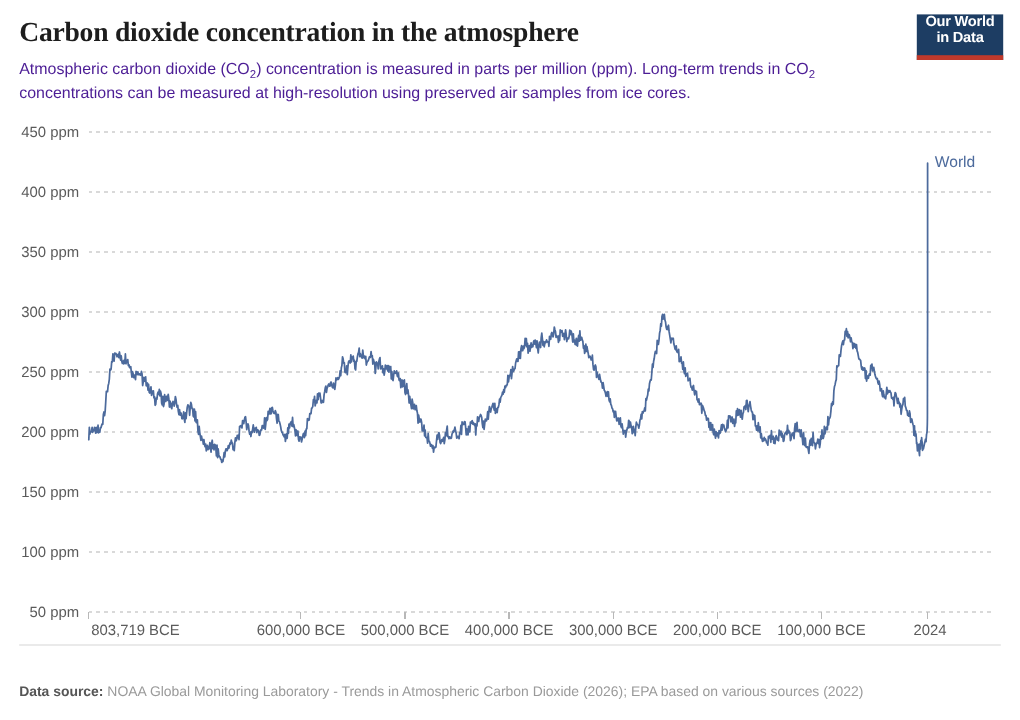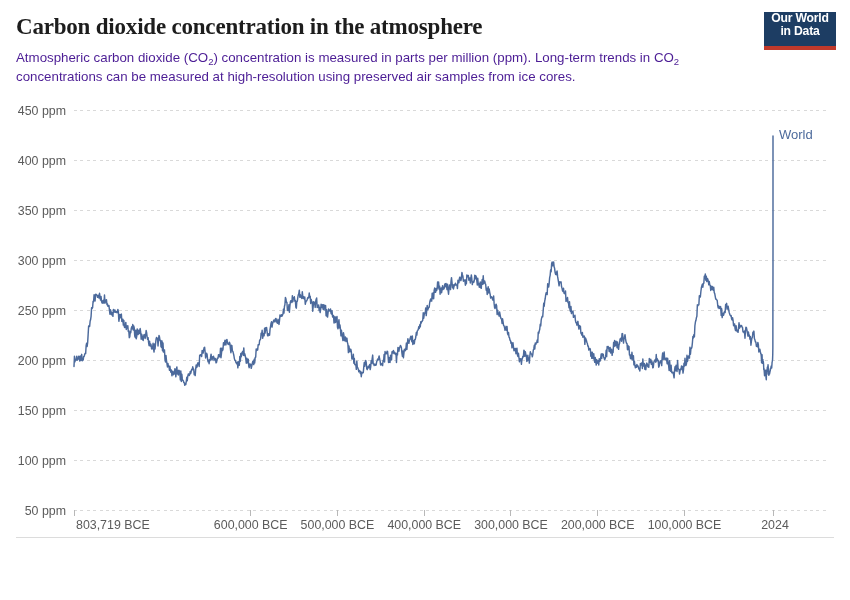--- a/index.html
+++ b/index.html
@@ -207,13 +207,17 @@
         <text class="xtick-label" y="529" x="684.4919074692551" text-anchor="middle">100,000 BCE</text>
         <text class="xtick-label" y="529" x="775" text-anchor="middle">2024</text>
       </g>
     <path id="series-path" d="M74.00 366.51 L74.46 356.14 L74.92 361.81 L75.38 359.58 L75.84 359.95 L76.30 358.75 L76.77 356.20 L77.23 360.32 L77.72 358.59 L78.22 358.96 L78.71 356.19 L79.21 357.38 L79.70 360.98 L80.20 356.08 L80.70 360.57 L81.19 359.48 L81.69 354.35 L82.18 360.71 L82.68 358.81 L83.18 360.11 L83.67 356.37 L84.17 356.42 L84.66 354.51 L85.16 353.25 L85.65 353.53 L86.15 345.45 L86.65 343.28 L87.14 346.42 L87.64 342.62 L88.13 334.59 L88.63 326.09 L89.12 326.06 L89.62 326.40 L90.12 321.25 L90.61 319.57 L91.11 316.04 L91.60 307.70 L92.10 308.48 L92.59 307.63 L93.09 301.28 L93.59 301.69 L94.08 294.81 L94.58 298.49 L95.07 300.97 L95.57 294.34 L96.06 294.47 L96.56 294.52 L97.06 295.55 L97.55 297.32 L98.05 295.94 L98.54 295.20 L99.04 298.09 L99.53 293.33 L100.03 296.85 L100.53 300.03 L101.02 296.45 L101.52 301.18 L102.01 302.90 L102.51 300.99 L103.00 303.25 L103.50 300.21 L104.00 302.73 L104.49 294.98 L104.99 303.16 L105.48 300.31 L105.98 301.95 L106.47 299.70 L106.97 304.78 L107.47 303.92 L107.96 306.35 L108.46 305.99 L108.95 305.56 L109.45 310.09 L109.94 314.19 L110.44 309.75 L110.94 311.38 L111.43 314.73 L111.93 312.61 L112.42 312.85 L112.92 316.35 L113.41 309.52 L113.91 310.28 L114.41 312.11 L114.90 309.91 L115.40 312.28 L115.89 311.69 L116.39 311.55 L116.88 312.73 L117.38 312.34 L117.88 309.50 L118.37 311.71 L118.87 321.27 L119.36 318.35 L119.86 314.42 L120.35 317.71 L120.85 314.90 L121.35 314.04 L121.84 321.38 L122.34 321.57 L122.83 319.15 L123.33 325.08 L123.82 320.39 L124.32 326.81 L124.82 327.59 L125.31 325.51 L125.81 322.42 L126.30 329.44 L126.80 325.88 L127.29 327.94 L127.79 325.65 L128.29 331.52 L128.78 330.61 L129.28 337.73 L129.77 336.95 L130.27 331.67 L130.76 332.72 L131.26 328.36 L131.76 326.70 L132.25 328.70 L132.75 324.48 L133.24 329.93 L133.74 326.03 L134.23 327.85 L134.73 335.92 L135.23 337.38 L135.72 330.24 L136.22 338.76 L136.71 336.68 L137.21 328.92 L137.71 334.59 L138.20 334.46 L138.70 330.34 L139.19 330.27 L139.69 333.59 L140.18 328.58 L140.68 332.21 L141.18 339.21 L141.67 334.25 L142.17 335.93 L142.66 339.45 L143.16 340.55 L143.65 336.20 L144.15 334.49 L144.65 335.30 L145.14 338.42 L145.64 335.42 L146.13 330.47 L146.63 332.67 L147.12 336.78 L147.62 339.36 L148.12 337.81 L148.61 342.80 L149.11 345.56 L149.60 341.25 L150.10 346.02 L150.59 343.92 L151.09 344.92 L151.59 348.82 L152.08 348.96 L152.58 347.84 L153.07 343.29 L153.57 349.31 L154.06 352.02 L154.56 344.09 L155.06 348.91 L155.55 343.80 L156.05 339.29 L156.54 337.39 L157.04 337.99 L157.53 339.04 L158.03 346.05 L158.53 339.40 L159.02 335.38 L159.52 336.98 L160.01 340.61 L160.51 340.25 L161.00 346.69 L161.50 347.42 L162.00 340.85 L162.49 350.81 L162.99 342.93 L163.48 352.11 L163.98 350.11 L164.47 349.89 L164.97 359.36 L165.47 361.98 L165.96 355.38 L166.46 360.26 L166.95 363.62 L167.45 366.98 L167.94 363.46 L168.44 366.52 L168.94 366.09 L169.43 370.17 L169.93 366.28 L170.42 370.34 L170.92 372.27 L171.41 370.06 L171.91 375.72 L172.41 373.50 L172.90 371.16 L173.40 374.68 L173.89 372.52 L174.39 373.94 L174.88 368.83 L175.38 372.56 L175.88 376.81 L176.37 369.26 L176.87 366.87 L177.36 373.90 L177.86 370.78 L178.35 374.96 L178.85 370.25 L179.35 370.69 L179.84 373.27 L180.34 379.90 L180.83 370.88 L181.33 381.46 L181.82 374.14 L182.32 378.90 L182.82 380.53 L183.31 380.62 L183.81 382.54 L184.30 382.90 L184.80 385.37 L185.29 383.53 L185.79 384.56 L186.29 381.33 L186.78 377.24 L187.28 380.67 L187.77 376.19 L188.27 374.06 L188.76 374.00 L189.26 375.60 L189.76 374.15 L190.25 371.44 L190.75 373.46 L191.24 371.22 L191.74 369.14 L192.23 369.97 L192.73 366.82 L193.23 368.74 L193.72 369.31 L194.22 374.65 L194.71 372.27 L195.21 375.59 L195.71 368.87 L196.20 364.88 L196.70 367.48 L197.19 366.38 L197.69 362.87 L198.18 364.85 L198.68 362.66 L199.18 366.43 L199.67 355.27 L200.17 355.73 L200.66 354.67 L201.16 355.05 L201.65 356.56 L202.15 350.42 L202.65 350.88 L203.14 353.04 L203.64 349.90 L204.13 347.65 L204.63 347.29 L205.12 352.00 L205.62 358.00 L206.12 354.80 L206.61 353.24 L207.11 354.56 L207.60 359.53 L208.10 361.83 L208.59 360.20 L209.09 363.76 L209.59 359.69 L210.08 360.53 L210.58 357.44 L211.07 354.15 L211.57 358.69 L212.06 360.08 L212.56 356.85 L213.06 357.97 L213.55 356.21 L214.05 360.46 L214.54 358.30 L215.04 358.43 L215.53 358.83 L216.03 362.84 L216.53 362.47 L217.02 359.77 L217.52 358.05 L218.01 358.25 L218.51 354.66 L219.00 354.63 L219.50 356.72 L220.00 356.66 L220.49 348.24 L220.99 357.79 L221.48 353.51 L221.98 348.10 L222.47 350.58 L222.97 349.55 L223.47 342.81 L223.96 345.26 L224.46 342.96 L224.95 340.30 L225.45 344.86 L225.94 344.82 L226.44 339.95 L226.94 339.45 L227.43 342.30 L227.93 344.17 L228.42 344.42 L228.92 344.59 L229.41 342.19 L229.91 343.53 L230.41 348.93 L230.90 352.71 L231.40 345.22 L231.89 345.57 L232.39 351.03 L232.88 351.35 L233.38 353.36 L233.88 355.49 L234.37 358.59 L234.87 360.25 L235.36 360.35 L235.86 362.35 L236.35 363.07 L236.85 364.01 L237.35 362.01 L237.84 367.85 L238.34 363.86 L238.83 361.49 L239.33 365.27 L239.82 356.48 L240.32 361.16 L240.82 353.39 L241.31 356.67 L241.81 353.01 L242.30 352.08 L242.80 351.34 L243.29 355.18 L243.79 347.90 L244.29 355.63 L244.78 353.81 L245.28 355.93 L245.77 358.60 L246.27 363.27 L246.76 358.12 L247.26 359.22 L247.76 362.95 L248.25 359.26 L248.75 366.22 L249.24 367.68 L249.74 364.09 L250.24 364.40 L250.73 364.22 L251.23 368.32 L251.72 366.32 L252.22 363.97 L252.71 361.55 L253.21 361.06 L253.71 364.61 L254.20 359.34 L254.70 362.98 L255.19 357.51 L255.69 357.26 L256.18 348.93 L256.68 350.46 L257.18 349.09 L257.67 350.03 L258.17 344.66 L258.66 344.89 L259.16 344.77 L259.65 340.24 L260.15 339.94 L260.65 338.72 L261.14 333.11 L261.64 334.77 L262.13 330.22 L262.63 338.25 L263.12 335.95 L263.62 333.58 L264.12 335.76 L264.61 328.17 L265.11 333.07 L265.60 327.68 L266.10 329.92 L266.59 327.58 L267.09 331.61 L267.59 335.71 L268.08 335.73 L268.58 333.73 L269.07 334.12 L269.57 335.24 L270.06 329.01 L270.56 326.36 L271.06 323.15 L271.55 321.75 L272.05 327.08 L272.54 323.69 L273.04 322.36 L273.53 320.84 L274.03 319.94 L274.53 321.77 L275.02 321.78 L275.52 318.67 L276.01 318.47 L276.51 321.15 L277.00 322.74 L277.50 323.20 L278.00 319.34 L278.49 321.85 L278.99 324.40 L279.48 320.95 L279.98 314.86 L280.47 316.50 L280.97 316.21 L281.47 314.73 L281.96 316.21 L282.46 315.22 L282.95 313.97 L283.45 309.12 L283.94 313.10 L284.44 306.51 L284.94 304.47 L285.43 297.38 L285.93 298.96 L286.42 302.52 L286.92 302.18 L287.41 309.99 L287.91 310.57 L288.41 310.24 L288.90 304.82 L289.40 312.28 L289.89 306.10 L290.39 301.78 L290.88 300.65 L291.38 300.74 L291.88 302.50 L292.37 295.63 L292.87 301.54 L293.36 297.64 L293.86 297.77 L294.35 296.72 L294.85 301.22 L295.35 300.30 L295.84 307.22 L296.34 308.22 L296.83 301.27 L297.33 301.17 L297.82 297.34 L298.32 294.73 L298.82 293.64 L299.31 290.14 L299.81 297.29 L300.30 294.65 L300.80 296.72 L301.29 297.23 L301.79 298.46 L302.29 291.78 L302.78 296.05 L303.28 298.23 L303.77 296.86 L304.27 298.96 L304.77 296.99 L305.26 304.21 L305.76 302.16 L306.25 300.98 L306.75 300.75 L307.24 299.47 L307.74 297.66 L308.24 297.18 L308.73 297.88 L309.23 293.06 L309.72 296.87 L310.22 296.35 L310.71 303.45 L311.21 299.50 L311.71 301.83 L312.20 301.97 L312.70 311.19 L313.19 306.46 L313.69 301.64 L314.18 302.43 L314.68 302.68 L315.18 307.40 L315.67 301.35 L316.17 299.28 L316.66 298.02 L317.16 307.41 L317.65 305.25 L318.15 307.15 L318.65 304.90 L319.14 310.64 L319.64 307.46 L320.13 312.55 L320.63 309.74 L321.12 304.17 L321.62 305.58 L322.12 307.46 L322.61 304.62 L323.11 309.17 L323.60 304.71 L324.10 310.04 L324.59 305.23 L325.09 306.27 L325.59 305.50 L326.08 315.75 L326.58 309.62 L327.07 316.30 L327.57 317.08 L328.06 312.71 L328.56 309.01 L329.06 310.88 L329.55 310.41 L330.05 311.20 L330.54 309.08 L331.04 313.29 L331.53 313.99 L332.03 310.83 L332.53 316.55 L333.02 317.19 L333.52 315.50 L334.01 323.01 L334.51 320.40 L335.00 316.64 L335.50 322.48 L336.00 317.46 L336.49 321.68 L336.99 316.59 L337.48 327.29 L337.98 328.75 L338.47 322.97 L338.97 319.73 L339.47 327.90 L339.96 324.93 L340.46 329.37 L340.95 335.84 L341.45 330.25 L341.94 334.49 L342.44 337.46 L342.94 340.53 L343.43 332.69 L343.93 335.27 L344.42 340.68 L344.92 338.71 L345.41 336.96 L345.91 341.46 L346.41 340.06 L346.90 338.08 L347.40 342.36 L347.89 344.30 L348.39 352.62 L348.88 345.87 L349.38 349.14 L349.88 351.75 L350.37 349.19 L350.87 349.48 L351.36 351.99 L351.86 359.05 L352.35 358.58 L352.85 358.97 L353.35 354.31 L353.84 363.29 L354.34 358.53 L354.83 364.58 L355.33 364.75 L355.82 364.61 L356.32 369.37 L356.82 361.15 L357.31 367.37 L357.81 367.79 L358.30 369.37 L358.80 371.85 L359.29 370.53 L359.79 371.02 L360.29 373.44 L360.78 371.41 L361.28 376.72 L361.77 373.06 L362.27 372.56 L362.77 372.95 L363.26 372.62 L363.76 367.29 L364.25 362.60 L364.75 366.20 L365.24 362.01 L365.74 360.45 L366.24 362.67 L366.73 368.68 L367.23 369.66 L367.72 367.83 L368.22 366.37 L368.71 367.75 L369.21 366.06 L369.71 364.52 L370.20 369.62 L370.70 366.83 L371.19 360.62 L371.69 363.19 L372.18 358.51 L372.68 355.10 L373.18 363.87 L373.67 363.69 L374.17 365.61 L374.66 364.12 L375.16 364.43 L375.65 365.36 L376.15 365.01 L376.65 361.80 L377.14 360.71 L377.64 359.07 L378.13 359.99 L378.63 358.20 L379.12 355.99 L379.62 359.02 L380.12 360.91 L380.61 365.02 L381.11 363.53 L381.60 364.64 L382.10 363.74 L382.59 365.56 L383.09 360.30 L383.59 361.31 L384.08 354.58 L384.58 361.97 L385.07 351.59 L385.57 353.84 L386.06 353.08 L386.56 353.64 L387.06 351.29 L387.55 351.44 L388.05 356.20 L388.54 362.48 L389.04 357.44 L389.53 362.08 L390.03 362.39 L390.53 355.33 L391.02 359.67 L391.52 359.93 L392.01 351.76 L392.51 352.96 L393.00 351.16 L393.50 350.58 L394.00 353.52 L394.49 352.13 L394.99 353.40 L395.48 354.53 L395.98 353.16 L396.47 362.56 L396.97 353.58 L397.47 354.88 L397.96 347.41 L398.46 350.49 L398.95 351.20 L399.45 347.56 L399.94 346.98 L400.44 345.41 L400.94 346.32 L401.43 347.97 L401.93 353.16 L402.42 356.32 L402.92 350.98 L403.41 357.82 L403.91 353.46 L404.41 349.20 L404.90 350.46 L405.40 350.73 L405.89 348.53 L406.39 343.10 L406.88 349.32 L407.38 343.26 L407.88 338.76 L408.37 341.15 L408.87 343.33 L409.36 340.52 L409.86 339.46 L410.35 337.73 L410.85 336.12 L411.35 339.09 L411.84 341.69 L412.34 336.04 L412.83 344.50 L413.33 340.80 L413.82 340.57 L414.32 343.77 L414.82 339.41 L415.31 339.46 L415.81 337.00 L416.30 332.57 L416.80 335.07 L417.30 331.02 L417.79 330.41 L418.29 329.37 L418.78 326.73 L419.28 328.49 L419.77 324.77 L420.27 326.88 L420.77 321.72 L421.26 323.07 L421.76 321.18 L422.25 321.27 L422.75 320.20 L423.24 312.80 L423.74 318.24 L424.24 314.44 L424.73 312.72 L425.23 312.96 L425.72 307.94 L426.22 315.58 L426.71 310.78 L427.21 305.44 L427.71 309.67 L428.20 308.86 L428.70 307.30 L429.19 307.25 L429.69 302.50 L430.18 300.53 L430.68 298.98 L431.18 301.14 L431.67 301.14 L432.17 293.27 L432.66 298.55 L433.16 293.04 L433.65 298.66 L434.15 290.51 L434.65 288.03 L435.14 292.16 L435.64 292.22 L436.13 288.45 L436.63 290.51 L437.12 288.89 L437.62 281.92 L438.12 287.77 L438.61 282.08 L439.11 289.16 L439.60 286.10 L440.10 294.23 L440.59 289.29 L441.09 287.96 L441.59 292.71 L442.08 289.53 L442.58 285.65 L443.07 289.46 L443.57 287.62 L444.06 288.86 L444.56 285.12 L445.06 283.77 L445.55 286.74 L446.05 283.41 L446.54 286.39 L447.04 289.60 L447.53 284.12 L448.03 290.14 L448.53 294.17 L449.02 288.55 L449.52 285.08 L450.01 287.12 L450.51 289.60 L451.00 281.30 L451.50 277.62 L452.00 282.34 L452.49 287.81 L452.99 284.63 L453.48 288.97 L453.98 286.46 L454.47 284.60 L454.97 285.44 L455.47 283.28 L455.96 284.56 L456.46 285.14 L456.95 284.87 L457.45 288.58 L457.94 280.28 L458.44 282.01 L458.94 282.70 L459.43 277.98 L459.93 277.03 L460.42 279.60 L460.92 280.68 L461.41 278.13 L461.91 272.52 L462.41 274.70 L462.90 276.33 L463.40 281.18 L463.89 279.72 L464.39 280.44 L464.88 280.56 L465.38 285.29 L465.88 279.70 L466.37 283.76 L466.87 274.91 L467.36 275.69 L467.86 276.67 L468.35 275.46 L468.85 280.22 L469.35 278.95 L469.84 277.92 L470.34 282.95 L470.83 279.14 L471.33 274.89 L471.83 278.94 L472.32 284.60 L472.82 282.22 L473.31 281.60 L473.81 282.26 L474.30 280.24 L474.80 275.12 L475.30 278.83 L475.79 275.75 L476.29 276.98 L476.78 280.30 L477.28 285.02 L477.77 278.25 L478.27 284.86 L478.77 283.32 L479.26 287.08 L479.76 287.19 L480.25 281.91 L480.75 287.83 L481.24 288.35 L481.74 282.52 L482.24 279.49 L482.73 284.37 L483.23 275.68 L483.72 283.50 L484.22 281.14 L484.71 281.06 L485.21 283.19 L485.71 284.50 L486.20 290.25 L486.70 288.15 L487.19 294.47 L487.69 292.78 L488.18 286.77 L488.68 292.86 L489.18 288.93 L489.67 292.10 L490.17 294.32 L490.66 298.04 L491.16 297.43 L491.65 296.75 L492.15 297.91 L492.65 299.95 L493.14 299.98 L493.64 296.03 L494.13 303.65 L494.63 307.82 L495.12 308.48 L495.62 305.37 L496.12 304.13 L496.61 305.64 L497.11 314.56 L497.60 310.19 L498.10 313.52 L498.59 313.96 L499.09 316.12 L499.59 311.88 L500.08 314.61 L500.58 317.38 L501.07 318.66 L501.57 319.03 L502.06 323.51 L502.56 318.78 L503.06 321.89 L503.55 325.26 L504.05 325.92 L504.54 327.65 L505.04 330.24 L505.53 328.71 L506.03 326.35 L506.53 330.28 L507.02 326.47 L507.52 333.38 L508.01 334.81 L508.51 332.45 L509.00 337.04 L509.50 337.76 L510.00 340.12 L510.49 340.62 L510.99 343.26 L511.48 342.34 L511.98 347.87 L512.47 344.31 L512.97 342.75 L513.47 347.03 L513.96 350.69 L514.46 350.61 L514.95 348.46 L515.45 348.38 L515.94 353.69 L516.44 350.00 L516.94 348.23 L517.43 355.07 L517.93 356.43 L518.42 353.21 L518.92 357.28 L519.41 361.79 L519.91 358.79 L520.41 359.48 L520.90 358.72 L521.40 364.31 L521.89 359.77 L522.39 358.43 L522.88 356.24 L523.38 356.80 L523.88 350.21 L524.37 351.04 L524.87 356.39 L525.36 351.79 L525.86 354.69 L526.35 355.60 L526.85 361.40 L527.35 360.57 L527.84 355.22 L528.34 359.99 L528.83 358.01 L529.33 363.08 L529.83 356.03 L530.32 351.83 L530.82 353.42 L531.31 353.91 L531.81 354.25 L532.30 356.83 L532.80 354.50 L533.30 350.14 L533.79 348.97 L534.29 345.23 L534.78 349.04 L535.28 342.98 L535.77 344.40 L536.27 342.93 L536.77 342.50 L537.26 339.87 L537.76 342.47 L538.25 332.28 L538.75 333.47 L539.24 331.05 L539.74 329.23 L540.24 324.27 L540.73 325.85 L541.23 319.80 L541.72 317.68 L542.22 316.34 L542.71 316.71 L543.21 310.22 L543.71 303.34 L544.20 306.20 L544.70 301.06 L545.19 298.75 L545.69 294.86 L546.18 292.72 L546.68 293.96 L547.18 294.58 L547.67 283.74 L548.17 285.53 L548.66 287.03 L549.16 283.36 L549.65 277.59 L550.15 275.37 L550.65 269.70 L551.14 271.82 L551.64 263.71 L552.13 262.00 L552.63 265.85 L553.12 265.08 L553.62 261.90 L554.12 266.74 L554.61 268.31 L555.11 272.52 L555.60 274.43 L556.10 272.15 L556.59 274.70 L557.09 271.04 L557.59 276.38 L558.08 279.34 L558.58 282.33 L559.07 285.83 L559.57 281.93 L560.06 281.78 L560.56 282.76 L561.06 281.94 L561.55 286.74 L562.05 288.37 L562.54 290.87 L563.04 291.44 L563.53 288.24 L564.03 293.20 L564.53 292.81 L565.02 293.92 L565.52 291.05 L566.01 301.39 L566.51 299.93 L567.00 300.88 L567.50 297.43 L568.00 302.57 L568.49 302.69 L568.99 307.76 L569.48 301.61 L569.98 309.50 L570.47 311.39 L570.97 306.47 L571.47 313.62 L571.96 311.67 L572.46 312.26 L572.95 311.05 L573.45 317.35 L573.94 316.75 L574.44 316.71 L574.94 315.20 L575.43 320.53 L575.93 322.67 L576.42 323.05 L576.92 325.14 L577.41 322.22 L577.91 321.27 L578.41 325.81 L578.90 329.14 L579.40 325.58 L579.89 327.82 L580.39 326.12 L580.88 333.02 L581.38 333.80 L581.88 335.15 L582.37 332.44 L582.87 337.20 L583.36 335.81 L583.86 337.05 L584.36 336.13 L584.85 344.39 L585.35 337.89 L585.84 338.90 L586.34 340.30 L586.83 342.22 L587.33 343.27 L587.83 346.09 L588.32 346.06 L588.82 350.09 L589.31 349.57 L589.81 348.50 L590.30 348.95 L590.80 356.17 L591.30 352.29 L591.79 358.39 L592.29 352.13 L592.78 357.02 L593.28 358.46 L593.77 353.75 L594.27 360.20 L594.77 362.27 L595.26 357.59 L595.76 361.77 L596.25 365.04 L596.75 359.60 L597.24 363.32 L597.74 361.36 L598.24 360.68 L598.73 364.93 L599.23 358.79 L599.72 361.30 L600.22 360.69 L600.71 357.76 L601.21 353.96 L601.71 358.40 L602.20 353.63 L602.70 355.49 L603.19 354.22 L603.69 356.97 L604.18 358.31 L604.68 359.82 L605.18 358.51 L605.67 356.65 L606.17 350.31 L606.66 356.62 L607.16 346.55 L607.65 348.00 L608.15 346.48 L608.65 347.40 L609.14 351.52 L609.64 349.13 L610.13 347.50 L610.63 352.91 L611.12 351.72 L611.62 349.21 L612.12 355.32 L612.61 352.25 L613.11 352.35 L613.60 342.49 L614.10 346.45 L614.59 340.58 L615.09 345.91 L615.59 345.69 L616.08 341.30 L616.58 342.60 L617.07 347.67 L617.57 342.00 L618.06 347.08 L618.56 349.35 L619.06 344.73 L619.55 343.52 L620.05 338.98 L620.54 338.87 L621.04 338.05 L621.53 341.25 L622.03 333.75 L622.53 333.58 L623.02 338.52 L623.52 343.08 L624.01 338.49 L624.51 337.22 L625.00 334.67 L625.50 338.64 L626.00 341.60 L626.49 343.27 L626.99 343.46 L627.48 349.70 L627.98 345.58 L628.47 349.51 L628.97 346.38 L629.47 355.06 L629.96 354.69 L630.46 358.51 L630.95 355.07 L631.45 359.04 L631.94 352.26 L632.44 357.24 L632.94 360.05 L633.43 355.74 L633.93 364.89 L634.42 361.31 L634.92 365.49 L635.41 367.77 L635.91 365.63 L636.41 367.35 L636.90 364.49 L637.40 366.47 L637.89 365.81 L638.39 367.22 L638.89 369.09 L639.38 369.43 L639.88 370.92 L640.37 363.59 L640.87 364.97 L641.36 363.55 L641.86 362.77 L642.36 368.55 L642.85 358.94 L643.35 366.01 L643.84 364.08 L644.34 363.57 L644.83 369.23 L645.33 365.31 L645.83 369.68 L646.32 364.62 L646.82 363.07 L647.31 364.20 L647.81 366.67 L648.30 365.44 L648.80 367.32 L649.30 358.51 L649.79 362.14 L650.29 362.45 L650.78 359.27 L651.28 364.17 L651.77 361.16 L652.27 363.05 L652.77 367.83 L653.26 367.44 L653.76 362.80 L654.25 360.82 L654.75 360.57 L655.24 359.60 L655.74 362.23 L656.24 354.49 L656.73 360.94 L657.23 358.66 L657.72 360.02 L658.22 360.58 L658.71 367.15 L659.21 366.00 L659.71 362.73 L660.20 361.05 L660.70 362.71 L661.19 360.60 L661.69 365.59 L662.18 357.11 L662.68 352.93 L663.18 359.52 L663.67 358.00 L664.17 352.01 L664.66 359.31 L665.16 359.36 L665.65 359.68 L666.15 358.00 L666.65 359.97 L667.14 363.77 L667.64 358.29 L668.13 362.72 L668.63 365.63 L669.12 370.53 L669.62 360.75 L670.12 367.92 L670.61 371.26 L671.11 365.13 L671.60 372.06 L672.10 372.88 L672.59 372.31 L673.09 372.31 L673.59 374.92 L674.08 377.87 L674.58 370.06 L675.07 366.73 L675.57 370.89 L676.06 365.29 L676.56 368.78 L677.06 371.42 L677.55 360.41 L678.05 368.16 L678.54 369.04 L679.04 369.34 L679.53 374.04 L680.03 370.78 L680.53 369.09 L681.02 369.01 L681.52 365.91 L682.01 369.71 L682.51 366.40 L683.00 373.09 L683.50 369.88 L684.00 363.26 L684.49 366.03 L684.99 358.29 L685.48 364.86 L685.98 365.38 L686.47 363.81 L686.97 355.30 L687.47 361.48 L687.96 358.63 L688.46 356.44 L688.95 355.72 L689.45 358.11 L689.94 347.17 L690.44 354.16 L690.94 348.76 L691.43 348.59 L691.93 347.06 L692.42 342.55 L692.92 336.40 L693.41 338.01 L693.91 334.60 L694.41 336.88 L694.90 325.76 L695.40 322.04 L695.89 320.54 L696.39 317.80 L696.89 316.35 L697.38 304.82 L697.88 305.74 L698.37 304.90 L698.87 304.79 L699.36 295.66 L699.86 296.43 L700.36 296.95 L700.85 291.74 L701.35 287.79 L701.84 285.85 L702.34 284.17 L702.83 287.19 L703.33 283.51 L703.83 283.26 L704.32 276.14 L704.82 278.65 L705.31 273.94 L705.81 280.29 L706.30 276.29 L706.80 281.62 L707.30 278.57 L707.79 279.05 L708.29 281.13 L708.78 284.80 L709.28 281.55 L709.77 284.82 L710.27 285.47 L710.77 290.45 L711.26 286.11 L711.76 289.34 L712.25 286.38 L712.75 288.80 L713.24 290.21 L713.74 287.24 L714.24 292.45 L714.73 293.62 L715.23 296.41 L715.72 299.05 L716.22 299.27 L716.71 299.84 L717.21 300.47 L717.71 305.27 L718.20 307.78 L718.70 305.92 L719.19 308.55 L719.69 308.16 L720.18 306.56 L720.68 306.91 L721.18 315.44 L721.67 308.83 L722.17 317.63 L722.66 314.33 L723.16 313.32 L723.65 315.23 L724.15 312.58 L724.65 311.28 L725.14 312.58 L725.64 304.49 L726.13 305.44 L726.63 303.36 L727.12 309.16 L727.62 307.60 L728.12 306.13 L728.61 309.08 L729.11 312.16 L729.60 313.86 L730.10 315.18 L730.59 315.88 L731.09 315.43 L731.59 318.88 L732.08 320.07 L732.58 317.66 L733.07 320.27 L733.57 325.80 L734.06 324.64 L734.56 323.93 L735.06 328.55 L735.55 330.61 L736.05 325.70 L736.54 328.98 L737.04 331.42 L737.53 330.66 L738.03 332.31 L738.53 328.16 L739.02 322.83 L739.52 328.15 L740.01 325.23 L740.51 326.89 L741.00 326.87 L741.50 325.46 L742.00 326.59 L742.49 327.43 L742.99 331.81 L743.48 331.56 L743.98 332.71 L744.47 331.10 L744.97 338.20 L745.47 330.86 L745.96 327.13 L746.46 327.73 L746.95 330.15 L747.45 333.03 L747.94 336.13 L748.44 331.98 L748.94 336.12 L749.43 335.23 L749.93 339.27 L750.42 336.66 L750.92 345.22 L751.42 341.15 L751.91 338.22 L752.41 337.24 L752.90 332.20 L753.40 333.77 L753.89 331.09 L754.39 338.46 L754.89 339.72 L755.38 341.91 L755.88 341.93 L756.37 346.22 L756.87 344.81 L757.36 346.85 L757.86 342.36 L758.36 344.68 L758.85 351.91 L759.35 350.75 L759.84 349.18 L760.34 351.76 L760.83 353.81 L761.08 354.37 L761.33 356.90 L761.58 362.68 L761.83 360.33 L762.07 354.81 L762.32 363.17 L762.57 361.44 L762.82 359.36 L763.06 363.45 L763.31 361.55 L763.56 364.56 L763.81 369.67 L764.06 368.80 L764.30 372.31 L764.55 375.73 L764.80 370.85 L765.05 372.02 L765.30 372.72 L765.54 370.21 L765.79 373.71 L766.04 377.62 L766.29 379.67 L766.53 369.98 L766.78 373.99 L767.03 374.07 L767.28 367.73 L767.53 366.82 L767.77 371.05 L768.02 364.67 L768.27 367.93 L768.52 368.34 L768.77 375.28 L769.01 373.66 L769.26 372.71 L769.51 374.00 L769.76 372.86 L770.00 371.71 L770.25 370.57 L770.50 369.43 L770.75 368.29 L771.00 367.14 L771.24 366.00 L771.31 366.29 L771.37 366.57 L771.43 366.86 L771.49 367.14 L771.55 367.43 L771.62 367.71 L771.68 368.00 L771.74 367.14 L771.80 366.29 L771.86 365.43 L771.93 364.57 L771.99 363.71 L772.05 362.86 L772.11 362.00 L772.17 361.71 L772.24 361.43 L772.30 361.14 L772.36 360.86 L772.42 360.57 L772.48 360.29 L772.55 360.00 L772.58 359.14 L772.61 358.29 L772.64 357.43 L772.67 356.57 L772.70 355.71 L772.73 354.86 L772.76 354.00 L772.77 353.14 L772.79 352.29 L772.80 351.43 L772.81 350.57 L772.82 349.71 L772.84 348.86 L772.85 348.00 L772.86 344.00 L772.86 340.00 L772.87 336.00 L772.87 332.00 L772.88 328.00 L772.89 324.00 L772.89 320.00 L772.90 315.43 L772.90 310.86 L772.91 306.29 L772.92 301.71 L772.92 297.14 L772.93 292.57 L772.94 288.00 L772.94 287.14 L772.94 286.29 L772.95 285.43 L772.95 284.57 L772.95 283.71 L772.96 282.86 L772.96 282.00 L772.96 281.00 L772.97 280.00 L772.97 279.00 L772.97 278.00 L772.97 277.00 L772.98 276.00 L772.98 275.00 L772.98 273.43 L772.98 271.86 L772.98 270.29 L772.98 268.71 L772.99 267.14 L772.99 265.57 L772.99 264.00 L772.99 262.00 L772.99 260.00 L772.99 258.00 L772.99 256.00 L773.00 254.00 L773.00 252.00 L773.00 136.00" stroke="#4c6a9c"></path>
     <text id="series-label" x="779" y="139" fill="#4c6a9c">World</text>
   </svg>
 </div>
 
 <div id="footer-rule"></div>
 <div id="footer">
+  <div class="footer-line">
+    <span class="footer-strong">Data source:</span>
+    <span>NOAA Global Monitoring Laboratory - Trends in Atmospheric Carbon Dioxide (2026); EPA based on various sources (2022)</span>
+  </div>
 </div>
 
 </body></html>

